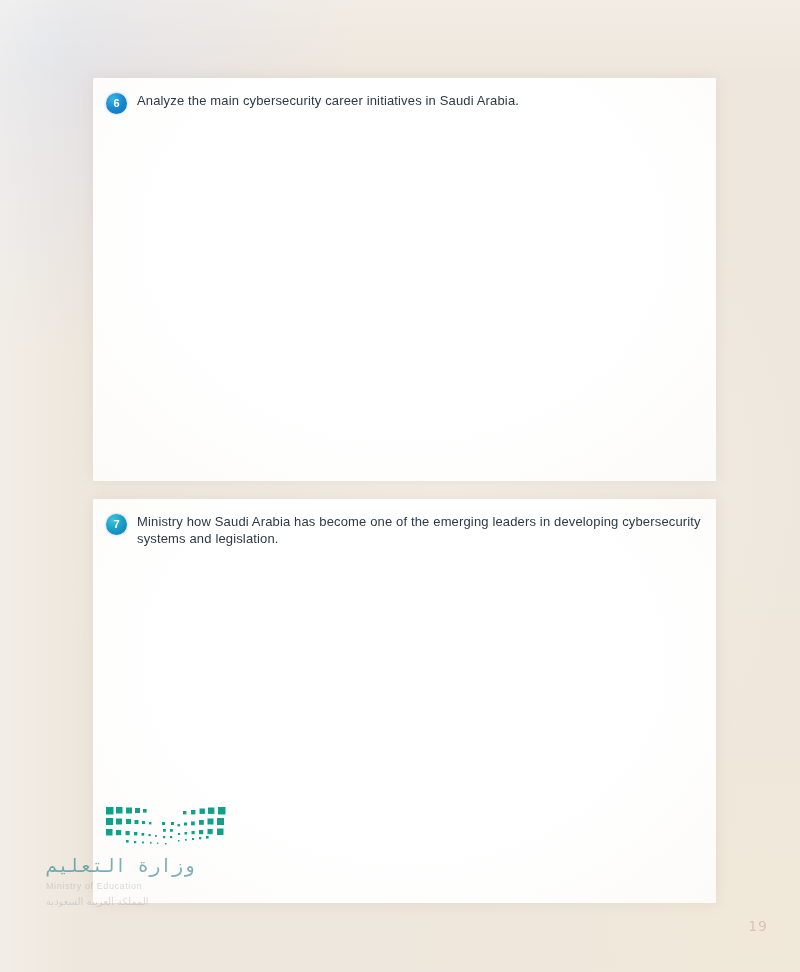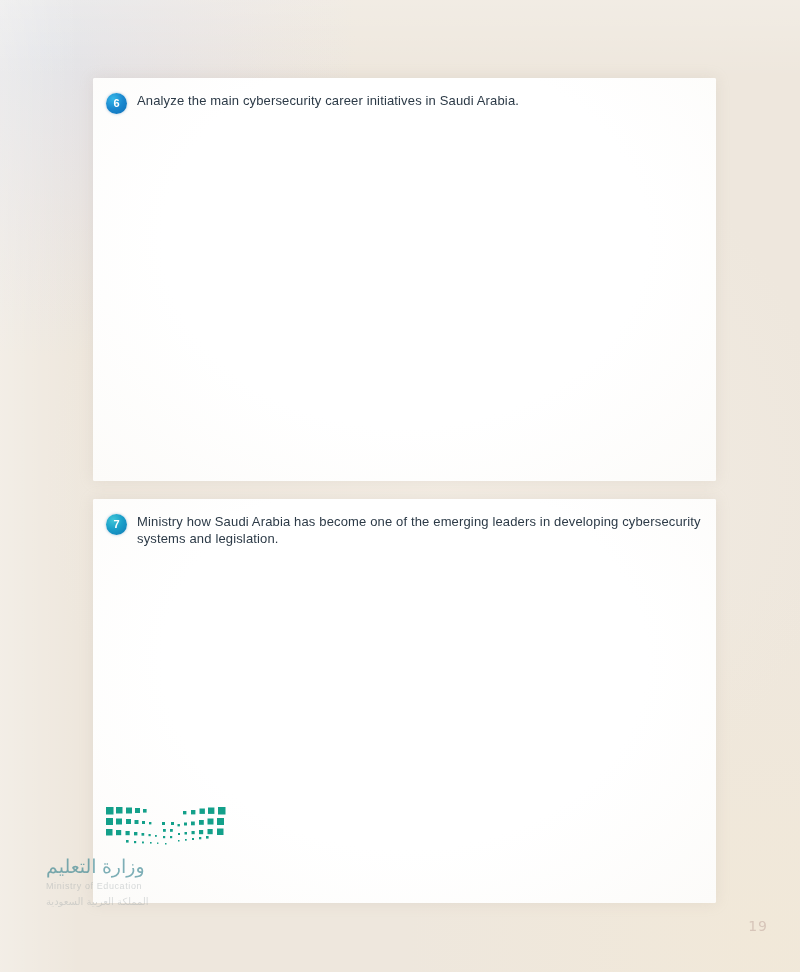--- a/index.html
+++ b/index.html
@@ -123,21 +123,21 @@
   #vision-mark svg { display: block; }
   #ministry-wordmark {
     margin-top: 8px;
     font-size: 19px;
     line-height: 22px;
     color: #2f7f8c;
     opacity: 0.62;
     direction: rtl;
     text-align: left;
     letter-spacing: 1px;
-    font-family: Liberation Sans, sans-serif;
+    font-family: Liberation Mono, monospace;
     white-space: nowrap;
   }
   #ministry-sub-en {
     margin-top: 3px;
     font-size: 9px;
     line-height: 11px;
     color: #9aa3a6;
     opacity: 0.40;
     letter-spacing: 0.6px;
     font-family: Liberation Sans, sans-serif;

